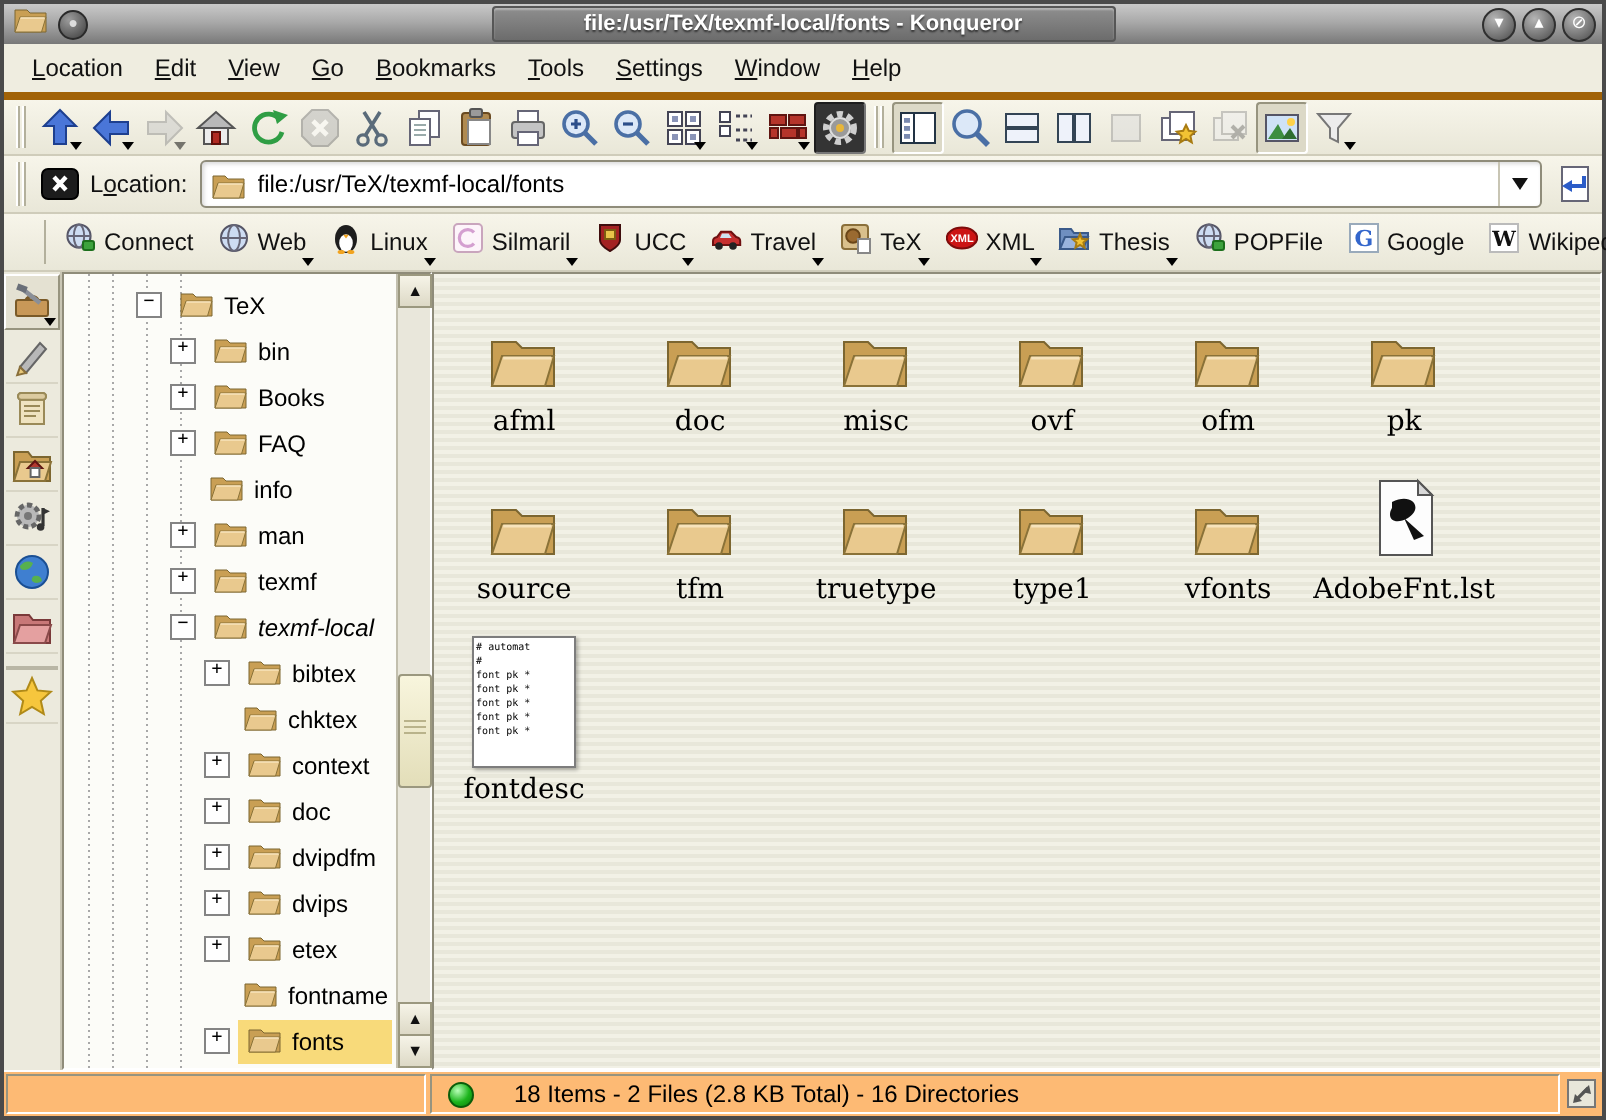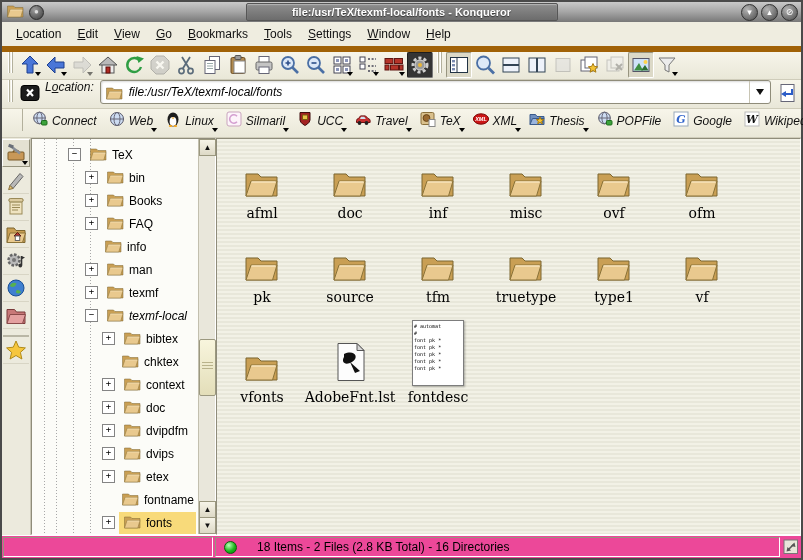--- a/index.html
+++ b/index.html
@@ -9,26 +9,26 @@
   
   .titlebar{height:20px;flex:0 0 20px;background:linear-gradient(#c9c9c9,#a9a9a9 45%,#787878);display:flex;align-items:center;position:relative;}
   .titlebar .app-icon{margin-left:4px;}
   .pin-btn{width:13px;height:13px;border-radius:50%;margin-left:4px;background:radial-gradient(circle at 35% 30%,#9c9c9c,#3c3c3c);border:1px solid #2a2a2a;color:#ddd;font-size:8px;line-height:11px;text-align:center;}
   .title-box{position:absolute;left:50%;transform:translateX(-50%);top:1px;height:16px;min-width:310px;background:linear-gradient(#8e8e8e,#6c6c6c);border:1px solid #565656;border-radius:2px;box-shadow:inset 0 1px 1px rgba(255,255,255,.35);display:flex;align-items:center;justify-content:center;}
   .title-box span{color:#fff;font-weight:bold;font-size:11px;text-shadow:0 1px 1px #333;padding:0 10px;white-space:nowrap;}
   .tb-right{position:absolute;right:3px;top:2px;display:flex;gap:3px;}
   .round-btn{width:15px;height:15px;border-radius:50%;background:radial-gradient(circle at 35% 30%,#b5b5b5,#4a4a4a);border:1px solid #303030;color:#fff;font-size:9px;line-height:14px;text-align:center;font-family:"DejaVu Sans",sans-serif;}
 
   
-  .menubar{height:24px;flex:0 0 24px;background:#efede0;border-bottom:6px solid #a16207;display:flex;align-items:center;padding-left:6px;}
+  .menubar{height:24px;flex:0 0 24px;background:#efede0;border-bottom:4px solid #a16207;display:flex;align-items:center;padding-left:6px;}
   .menu-item{font-size:12px;color:#111;padding:3px 8px;white-space:nowrap;}
   .menu-item u{text-decoration:underline;}
 
   
-  .bar{background:linear-gradient(#f7f5ea,#e9e7d8);border-bottom:1px solid #cfccba;display:flex;align-items:flex-start;font-style:italic;}
+  .bar{background:linear-gradient(#f7f5ea,#e9e7d8);border-bottom:1px solid #cfccba;display:flex;align-items:center;}
   .toolbar{height:27px;flex:0 0 27px;padding-left:2px;}
   .locbar{height:28px;flex:0 0 28px;padding-left:2px;}
   .bookbar{height:28px;flex:0 0 28px;padding-left:16px;}
   .handle{width:4px;height:78%;margin:0 4px;background:linear-gradient(to right,#fff 0 1px,#b3b09c 1px 2px,transparent 2px 3px,#fff 3px 4px);border-right:1px solid #b3b09c;}
   .tbtn{width:24px;height:24px;border:1px solid transparent;border-radius:2px;display:flex;align-items:center;justify-content:center;position:relative;flex:0 0 auto;}
   .tbtn.pressed{background:#dcd9c7;border-color:#97947f #fff #fff #97947f;}
   .tbtn.dark{background:#343434;border-color:#1d1d1d #777 #777 #1d1d1d;}
   .tbtn.disabled{filter:grayscale(1);opacity:.5;}
   .caret{position:absolute;right:1px;bottom:1px;width:0;height:0;border-left:3px solid transparent;border-right:3px solid transparent;border-top:4px solid #000;}
 
@@ -69,21 +69,21 @@
   .sc-thumb{position:absolute;left:0;width:15px;background:linear-gradient(#f8f5dd,#e3deb9);border:1px solid #9b987f;border-radius:2px;}
   .sc-thumb:after{content:"";position:absolute;left:2px;right:2px;top:40%;height:9px;background:repeating-linear-gradient(to bottom,#b9b38b 0 1px,transparent 1px 3px);}
 
   .icon-view{flex:1;border:1px solid;border-color:#8f8c7a #fff #fff #8f8c7a;background:repeating-linear-gradient(to bottom,#f2f1e6 0 2px,#e8e7da 2px 4px);overflow:hidden;display:grid;grid-template-columns:repeat(6,88px);grid-template-rows:80px 84px 100px;padding:4px 0 0 1px;align-items:end;justify-items:center;}
   .icell{display:flex;flex-direction:column;align-items:center;justify-content:flex-end;padding-bottom:2px;}
   .icell .lbl{font-family:"DejaVu Serif",serif;font-size:14px;color:#000;margin-top:3px;white-space:nowrap;}
   .preview-box{width:48px;height:60px;background:#fff;border:1px solid #7d7d7d;box-shadow:1px 1px 2px rgba(0,0,0,.3);padding:2px 1px;font:5px/7px "DejaVu Sans Mono",monospace;color:#000;overflow:hidden;text-align:left;}
   .preview-box div{white-space:pre;}
 
   
-  .statusrow{height:22px;flex:0 0 22px;display:flex;align-items:stretch;background:#ec4899;border-top:1px solid #fff;}
+  .statusrow{height:22px;flex:0 0 22px;display:flex;align-items:stretch;background:#fdba74;border-top:1px solid #fff;}
   .status-left{flex:0 0 208px;border:1px solid;border-color:#97947f #fff #fff #97947f;margin:1px 1px 1px 1px;}
   .status-main{flex:1;border:1px solid;border-color:#97947f #fff #fff #97947f;margin:1px 1px 1px 1px;display:flex;align-items:center;gap:20px;padding-left:8px;}
   .led{width:11px;height:11px;border-radius:50%;background:radial-gradient(circle at 35% 30%,#b8ffb8,#1db51d 55%,#0a7d0a);border:1px solid #0a5d0a;}
   .status-text{font-size:12px;color:#000;white-space:nowrap;}
   .sizegrip{flex:0 0 20px;display:flex;align-items:center;justify-content:center;}
 </style>
 </head>
 <body>
 
 <div class="window">
@@ -768,30 +768,20 @@
           <span class="lbl">doc</span>
         </div>
         <div class="icell">
           <span><svg width="38" height="30" viewBox="0 0 38 30" xmlns="http://www.w3.org/2000/svg">
               <g transform="scale(1)">
                 <path d="M3 6 h12 l3 3 h16 v19 H3 Z" fill="#c99f54" stroke="#7c6630"></path>
                 <path d="M3 28 L8 13 H34 L29.5 28 Z" fill="#e9c98e" stroke="#8a7238"></path>
                 <path d="M8.6 14 H32.6" stroke="#f7e3bb" stroke-width="1.5"></path>
               </g>
             </svg></span>
-          <span class="lbl">inf</span>
-        </div>
-        <div class="icell">
-          <span><svg width="38" height="30" viewBox="0 0 38 30" xmlns="http://www.w3.org/2000/svg">
-              <g transform="scale(1)">
-                <path d="M3 6 h12 l3 3 h16 v19 H3 Z" fill="#c99f54" stroke="#7c6630"></path>
-                <path d="M3 28 L8 13 H34 L29.5 28 Z" fill="#e9c98e" stroke="#8a7238"></path>
-                <path d="M8.6 14 H32.6" stroke="#f7e3bb" stroke-width="1.5"></path>
-              </g>
-            </svg></span>
           <span class="lbl">misc</span>
         </div>
         <div class="icell">
           <span><svg width="38" height="30" viewBox="0 0 38 30" xmlns="http://www.w3.org/2000/svg">
               <g transform="scale(1)">
                 <path d="M3 6 h12 l3 3 h16 v19 H3 Z" fill="#c99f54" stroke="#7c6630"></path>
                 <path d="M3 28 L8 13 H34 L29.5 28 Z" fill="#e9c98e" stroke="#8a7238"></path>
                 <path d="M8.6 14 H32.6" stroke="#f7e3bb" stroke-width="1.5"></path>
               </g>
             </svg></span>
@@ -849,30 +839,20 @@
         </div>
         <div class="icell">
           <span><svg width="38" height="30" viewBox="0 0 38 30" xmlns="http://www.w3.org/2000/svg">
               <g transform="scale(1)">
                 <path d="M3 6 h12 l3 3 h16 v19 H3 Z" fill="#c99f54" stroke="#7c6630"></path>
                 <path d="M3 28 L8 13 H34 L29.5 28 Z" fill="#e9c98e" stroke="#8a7238"></path>
                 <path d="M8.6 14 H32.6" stroke="#f7e3bb" stroke-width="1.5"></path>
               </g>
             </svg></span>
           <span class="lbl">type1</span>
-        </div>
-        <div class="icell">
-          <span><svg width="38" height="30" viewBox="0 0 38 30" xmlns="http://www.w3.org/2000/svg">
-              <g transform="scale(1)">
-                <path d="M3 6 h12 l3 3 h16 v19 H3 Z" fill="#c99f54" stroke="#7c6630"></path>
-                <path d="M3 28 L8 13 H34 L29.5 28 Z" fill="#e9c98e" stroke="#8a7238"></path>
-                <path d="M8.6 14 H32.6" stroke="#f7e3bb" stroke-width="1.5"></path>
-              </g>
-            </svg></span>
-          <span class="lbl">vf</span>
         </div>
         <div class="icell">
           <span><svg width="38" height="30" viewBox="0 0 38 30" xmlns="http://www.w3.org/2000/svg">
               <g transform="scale(1)">
                 <path d="M3 6 h12 l3 3 h16 v19 H3 Z" fill="#c99f54" stroke="#7c6630"></path>
                 <path d="M3 28 L8 13 H34 L29.5 28 Z" fill="#e9c98e" stroke="#8a7238"></path>
                 <path d="M8.6 14 H32.6" stroke="#f7e3bb" stroke-width="1.5"></path>
               </g>
             </svg></span>
           <span class="lbl">vfonts</span>

